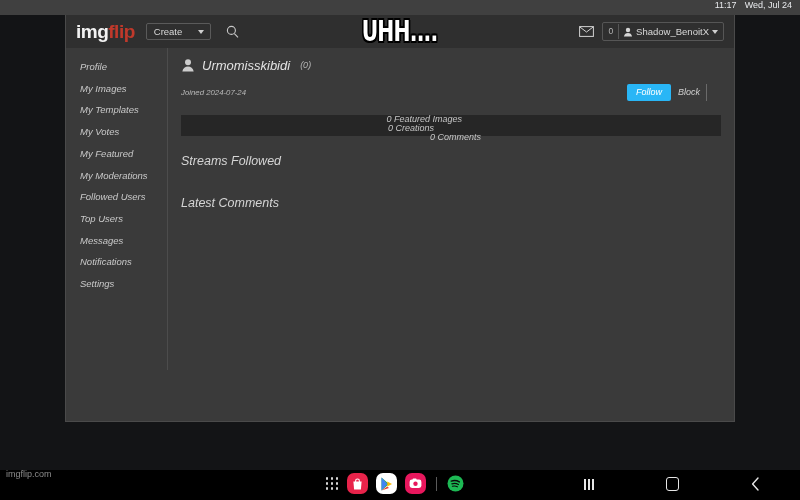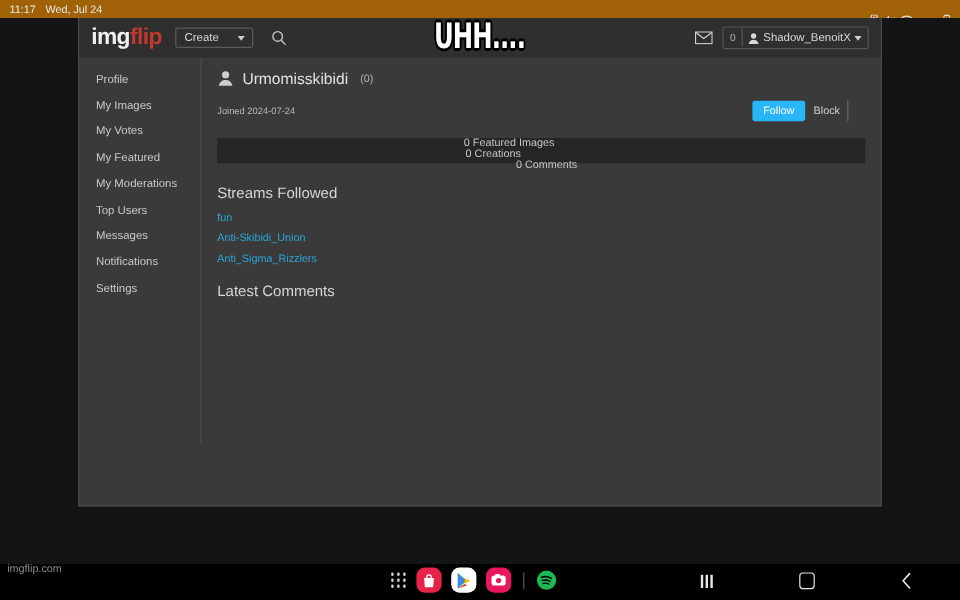--- a/index.html
+++ b/index.html
@@ -13,26 +13,27 @@
     position: relative;
     width: 800px; height: 500px;
     background: #0d0f12;
     overflow: hidden;
   }
 
   
   #status-bar {
     position: absolute; left: 0; top: 0;
     width: 800px; height: 15px;
-    background: #a16207;
-    display: flex; align-items: center;
+    background: #404040;
+    display: flex; align-items: flex-end;
     padding: 0 8px;
     box-sizing: border-box;
     color: #e8eaed;
     font-size: 9px;
+    flex-direction: column;
   }
   #status-left { display: flex; align-items: center; gap: 8px; }
   #status-right {
     margin-left: auto;
     display: flex; align-items: center; gap: 4px;
     font-size: 8.5px;
     margin-top: 20px;
   }
   .sb-ico { display: inline-block; opacity: .92; line-height: 1; }
 
@@ -132,21 +133,21 @@
     letter-spacing: -1px;
     transform: scaleX(0.78) scaleY(1.12);
     display: inline-block;
     text-shadow:
       -1.6px -1.6px 0 #000, 1.6px -1.6px 0 #000,
       -1.6px  1.6px 0 #000, 1.6px  1.6px 0 #000,
       -2px 0 0 #000, 2px 0 0 #000, 0 -2px 0 #000, 0 2px 0 #000;
   }
 
   
-  #app-body { display: flex; height: calc(100% - 33px); }
+  #app-body { display: flex; height: calc(100% - 33px); font-style: italic; }
 
   #sidebar {
     width: 102px;
     border-right: 1px solid #4c4c4c;
     padding-top: 8px;
     box-sizing: border-box;
     height: 322px;
   }
   .side-item {
     color: #c9c9c9;
@@ -233,21 +234,21 @@
     line-height: 1;
   }
   #streams-list { margin-top: 9px; }
   .stream-link {
     display: block;
     color: #2ba6d8;
     font-size: 9px;
     line-height: 1;
     margin-bottom: 8.2px;
   }
-  #latest-comments-title { margin-top: 17px; }
+  #latest-comments-title { margin-top: 29px; }
 
   
   #url-strip {
     position: absolute; left: 0; top: 470px;
     width: 800px; height: 12px;
     background: #1b1b1b;
   }
   #nav-bar {
     position: absolute; left: 0; top: 470px;
     width: 800px; height: 30px;
@@ -377,23 +378,25 @@
       <div id="meme-caption">
         <span>UHH....</span>
       </div>
     </div>
 
     <div id="app-body">
 
       <div id="sidebar">
         <div class="side-item">Profile</div>
         <div class="side-item">My Images</div>
+        <div class="side-item">My Templates</div>
         <div class="side-item">My Votes</div>
         <div class="side-item">My Featured</div>
         <div class="side-item">My Moderations</div>
+        <div class="side-item">Followed Users</div>
         <div class="side-item">Top Users</div>
         <div class="side-item">Messages</div>
         <div class="side-item">Notifications</div>
         <div class="side-item">Settings</div>
       </div>
 
       <div id="content">
 
         <div id="profile-head">
           <span id="avatar-icon">
@@ -414,25 +417,20 @@
           </div>
         </div>
 
         <div id="stats-bar">
           <div class="stat-cell">0 Featured Images</div>
           <div class="stat-cell">0 Creations</div>
           <div class="stat-cell">0 Comments</div>
         </div>
 
         <div class="section-title">Streams Followed</div>
-        <div id="streams-list">
-          <a class="stream-link">fun</a>
-          <a class="stream-link">Anti-Skibidi_Union</a>
-          <a class="stream-link">Anti_Sigma_Rizzlers</a>
-        </div>
 
         <div class="section-title" id="latest-comments-title">Latest Comments</div>
 
       </div>
     </div>
   </div>
 
   <div id="url-strip"></div>
   <div id="nav-bar"></div>
   <div id="watermark">imgflip.com</div>

